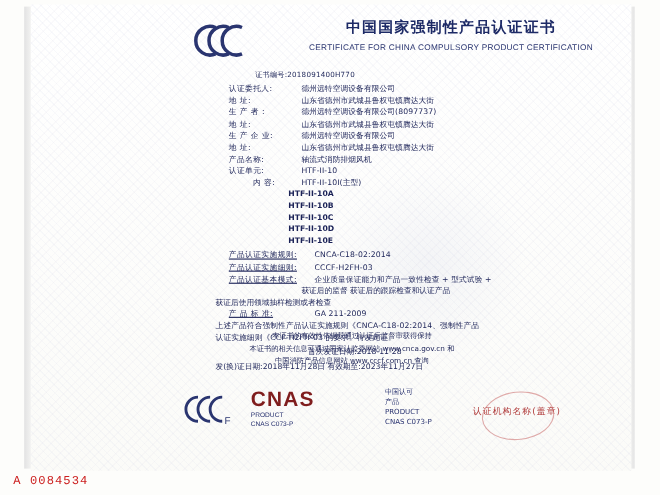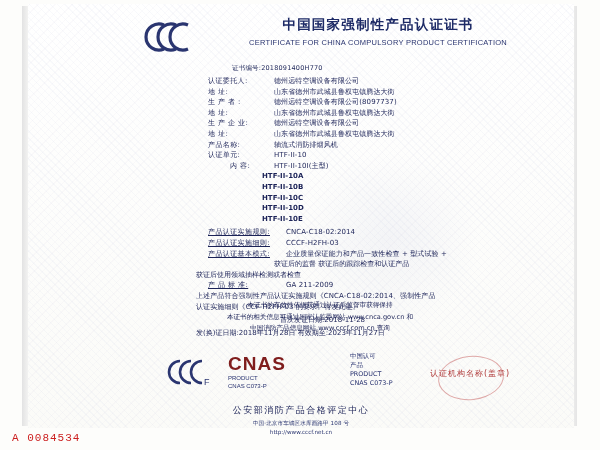--- a/index.html
+++ b/index.html
@@ -42,21 +42,21 @@
   .shadow-right {
     position: absolute;
     left: 565px; top: 6px;
     width: 12px; height: 420px;
     background: linear-gradient(to left, rgba(120,120,130,0.18), rgba(255,255,255,0));
   }
 
   
   .header {
     position: absolute;
-    left: 12px;
+    left: 44px;
     top: 10px;
     width: 546px;
     height: 54px;
   }
   .ccc-logo-top {
     position: absolute;
     left: 130px;
     top: 6px;
     width: 60px;
     height: 42px;
@@ -407,20 +407,15 @@
       <div>PRODUCT</div>
       <div>CNAS C073-P</div>
     </div>
 
     <div class="seal">
       <div class="seal-ring"></div>
       <div class="seal-text">认证机构名称(盖章)</div>
     </div>
   </div>
 
-  <div class="org">
-    <div class="org-cn">公安部消防产品合格评定中心</div>
-    <div class="org-addr">中国·北京市车城区水库西路甲 108 号</div>
-    <div class="org-url">http://www.cccf.net.cn</div>
-  </div>
 
   <div class="serial">A 0084534</div>
 </div>
 
 </body></html>

